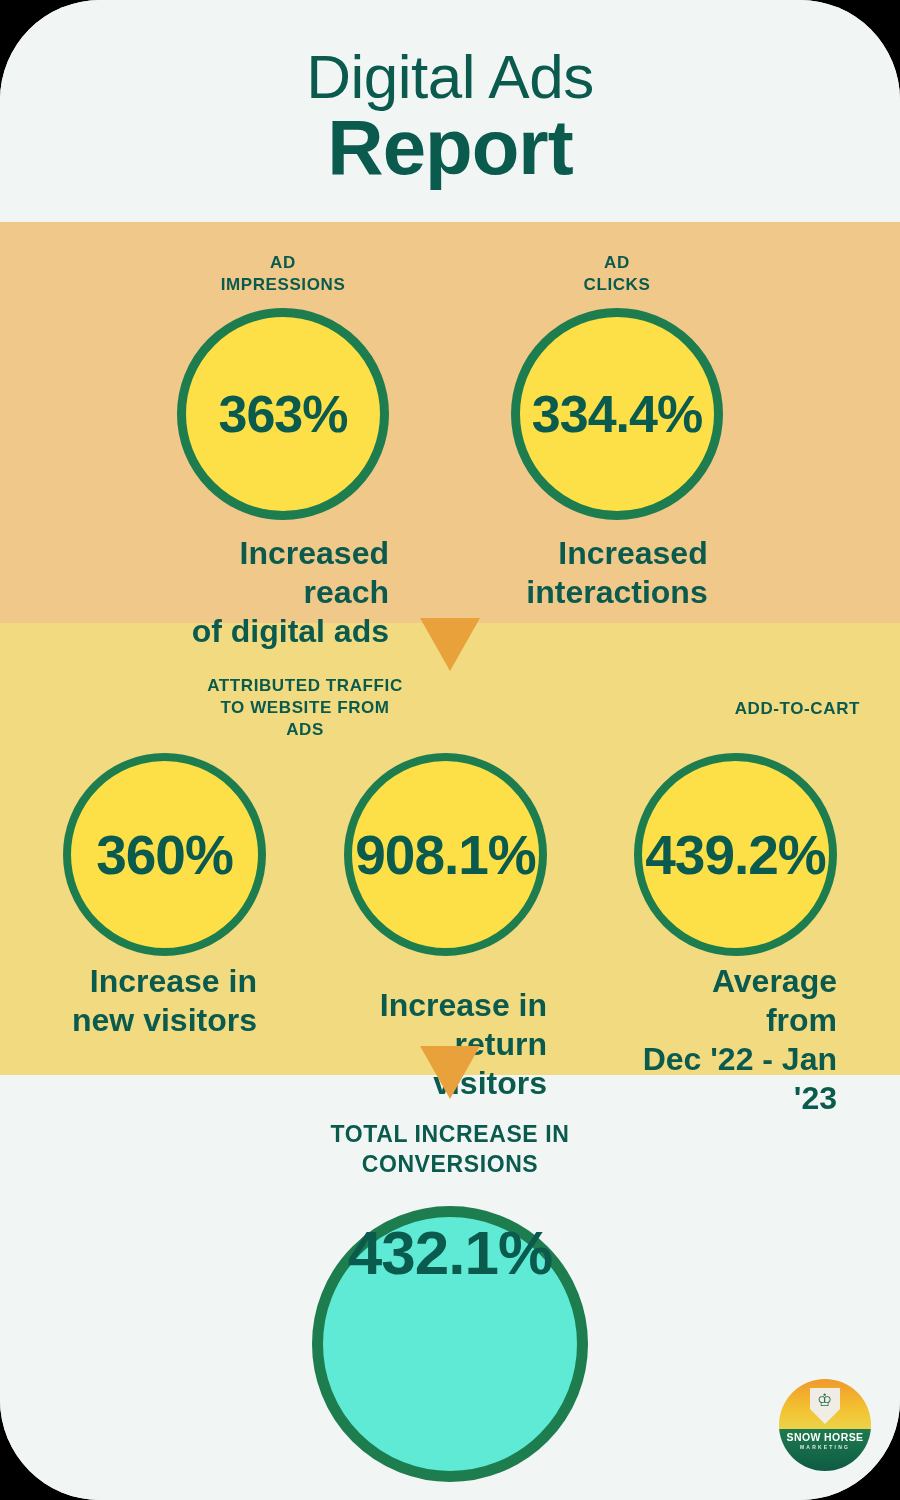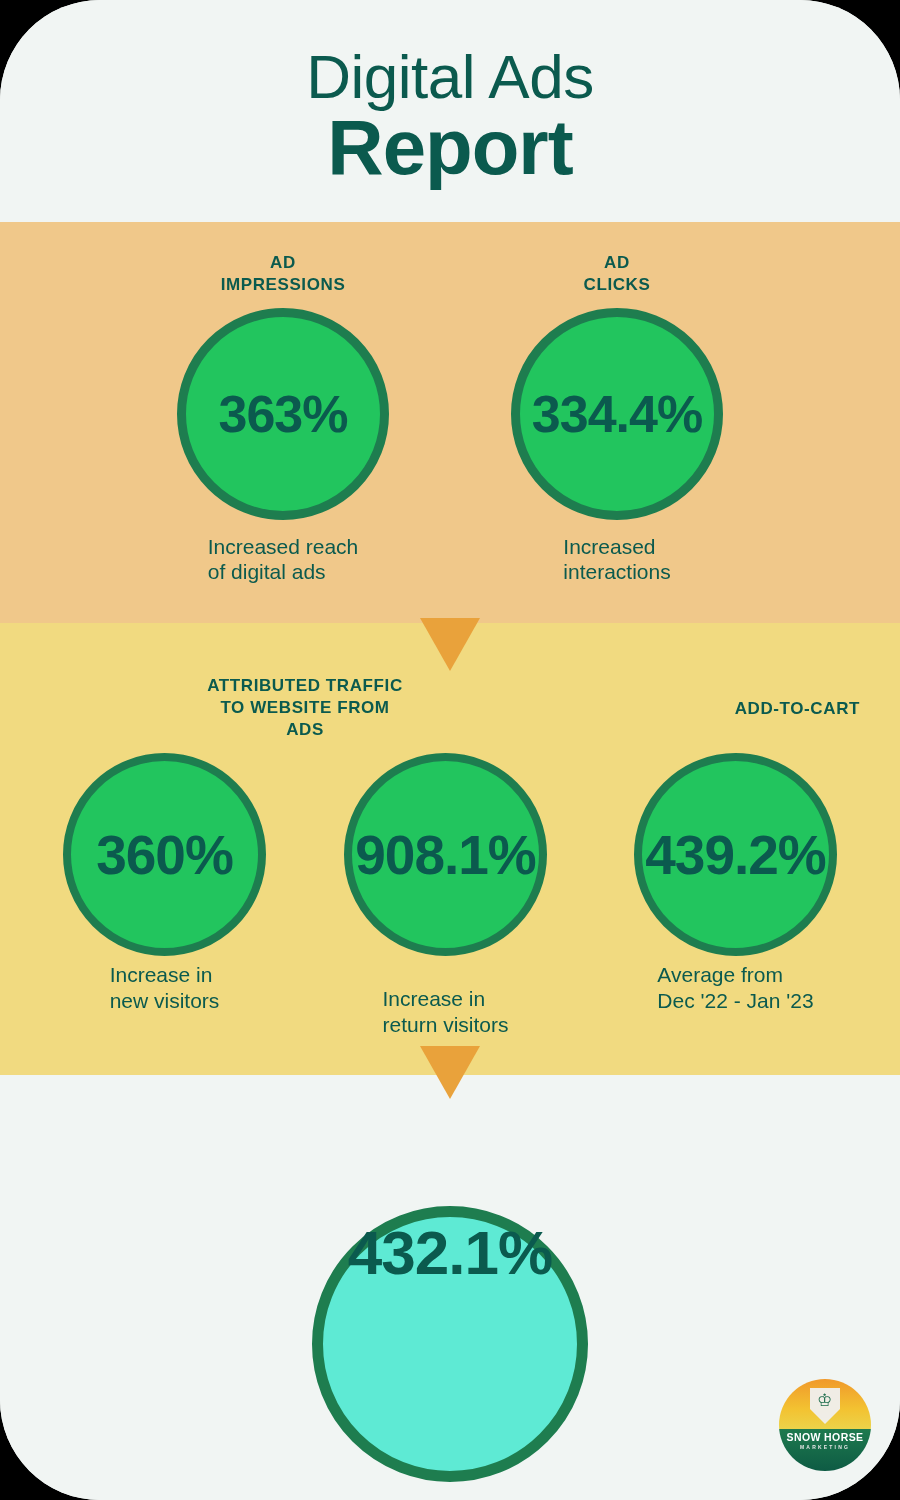--- a/index.html
+++ b/index.html
@@ -62,30 +62,30 @@
   .stat { position:absolute; display:flex; flex-direction:column; align-items:center; }
 
   .kicker {
     font-size:17px; font-weight:700; color:#0B5A4E;
     letter-spacing:0.6px; line-height:1.28; text-align:center;
     text-transform:uppercase;
   }
 
   .bubble {
     border-radius:50%;
-    background:#22c55e;
+    background:#fde047;
     display:flex; align-items:center; justify-content:center;
   }
   .bubble .val {
     font-weight:700; color:#0B5A4E; letter-spacing:-1px;
   }
 
   .caption {
-    font-size:21px; font-weight:400; color:#0B5A4E;
-    line-height:1.22; text-align:left;
+    font-size:32px; font-weight:700; color:#0B5A4E;
+    line-height:1.22; text-align:right;
   }
 
   
   .r1 .bubble {
     width:212px; height:212px;
     border:9px solid #1E7D4F;
   }
   .r1 .bubble .val { font-size:52px; }
   .r1 .kicker { margin-bottom:12px; }
   .r1 .caption { margin-top:14px; }
@@ -246,20 +246,24 @@
       <span class="val">439.2%</span>
     </div>
     <div class="caption">
       <span>Average from</span><br>
       <span>Dec '22 - Jan '23</span>
     </div>
   </div>
 
   <div class="arrow" id="arrow2"></div>
 
+  <div id="total-heading">
+    <span>TOTAL INCREASE IN</span><br>
+    <span>CONVERSIONS</span>
+  </div>
   <div id="total-bubble">
     <span class="val">432.1%</span>
   </div>
 
   <div id="logo">
     <div class="top-half"></div>
     <div class="bottom-half"></div>
     <div class="shield"></div>
     <div class="horse">♔</div>
     <div class="lg-name">SNOW HORSE</div>

